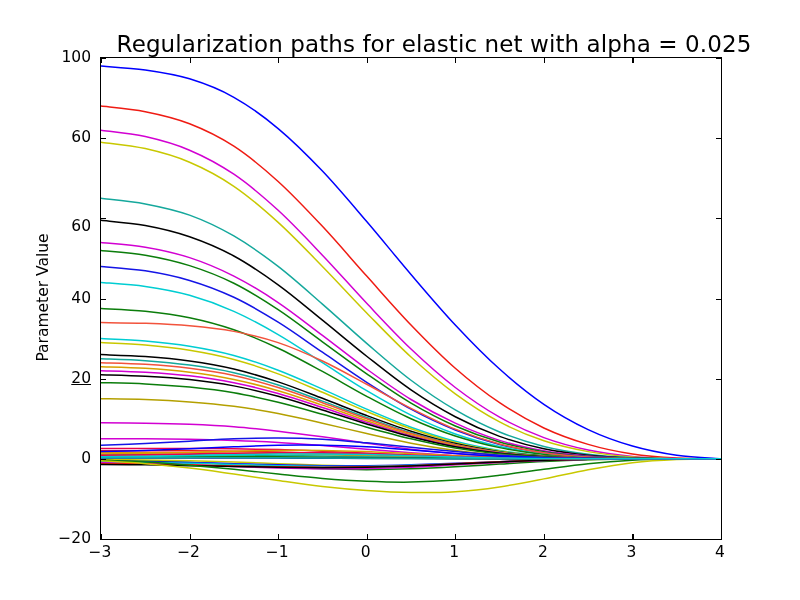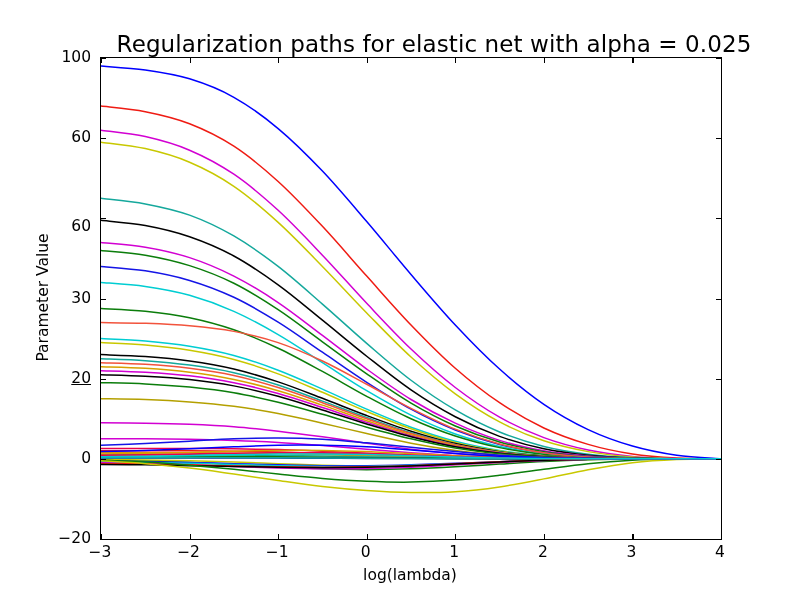--- a/index.html
+++ b/index.html
@@ -158,26 +158,23 @@
       <div class="xticklabel" style="left: 365.714px;">0</div>
       <div class="xticklabel" style="left: 454.286px;">1</div>
       <div class="xticklabel" style="left: 542.857px;">2</div>
       <div class="xticklabel" style="left: 631.429px;">3</div>
       <div class="xticklabel" style="left: 720px;">4</div>
     </div>
   <div id="yticklabels">
       <div class="yticklabel" style="top: 538px; left: 0px; width: 91px; text-align: right;">−20</div>
       <div class="yticklabel" style="top: 457.833px; left: 0px; width: 91px; text-align: right;">0</div>
       <div class="yticklabel" style="top: 377.667px; left: 0px; width: 91px; text-align: right; text-decoration: underline;">20</div>
-      <div class="yticklabel" style="top: 297.5px; left: 0px; width: 91px; text-align: right;">30</div>
+      <div class="yticklabel" style="top: 297.5px; left: 0px; width: 91px; text-align: right;">40</div>
       <div class="yticklabel" style="top: 217.333px; left: 0px; width: 91px; text-align: right; margin-top: 9px;">60</div>
       <div class="yticklabel" style="top: 137.167px; left: 0px; width: 91px; text-align: right;">60</div>
       <div class="yticklabel" style="top: 57px; left: 0px; width: 91px; text-align: right;">100</div>
     </div>
 
-  <div id="xlabel">
-    <span>log(lambda)</span>
-  </div>
   <div id="ylabel">
     <span>Parameter Value</span>
   </div>
 
 </div>
 
 </body></html>

